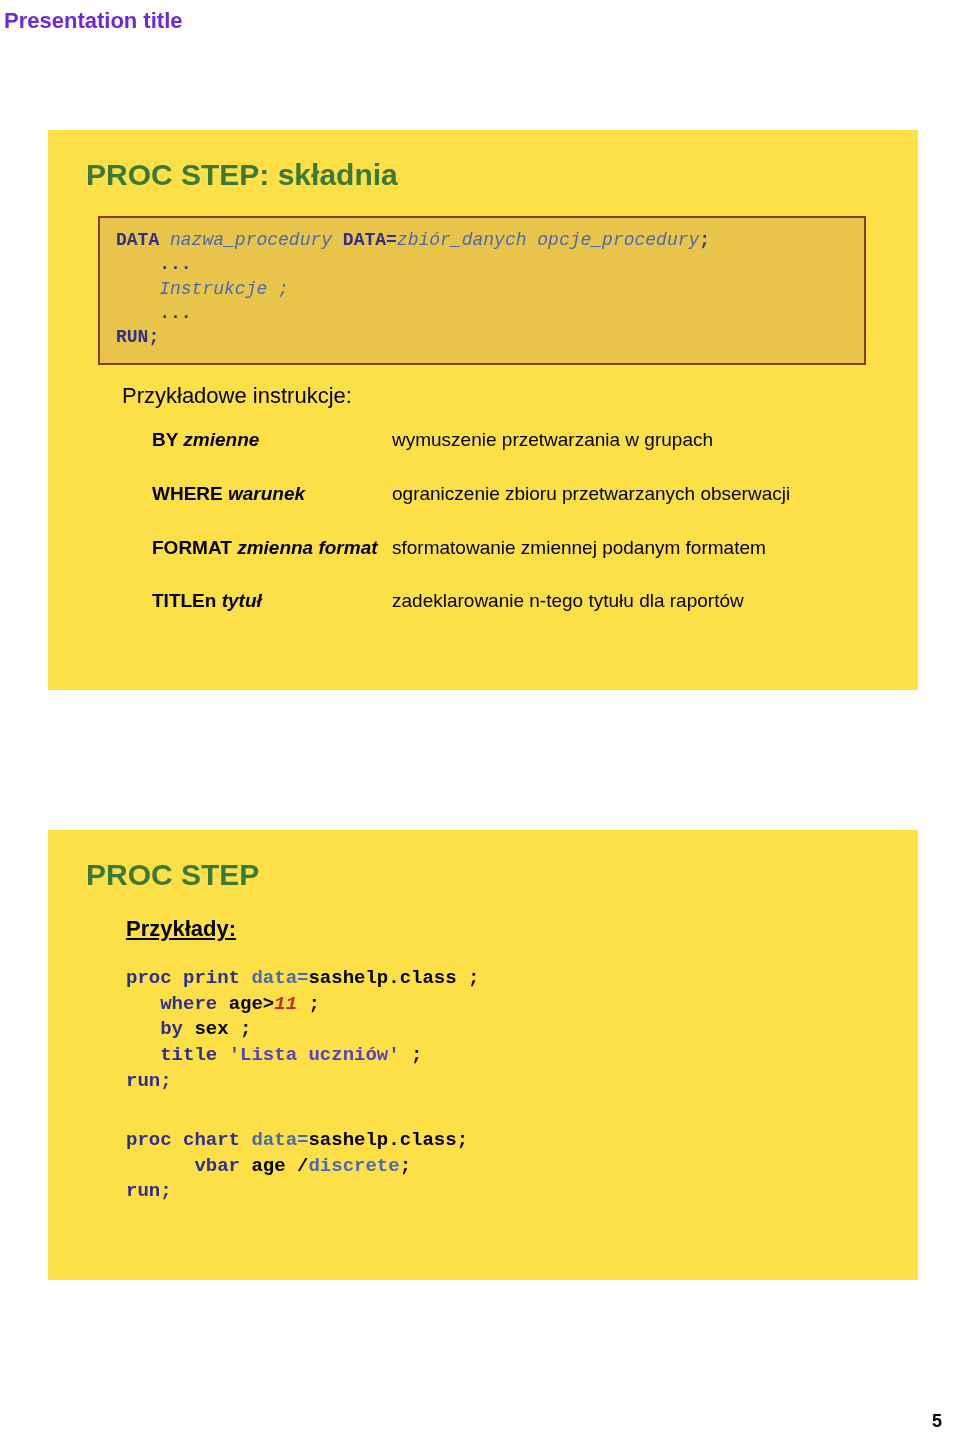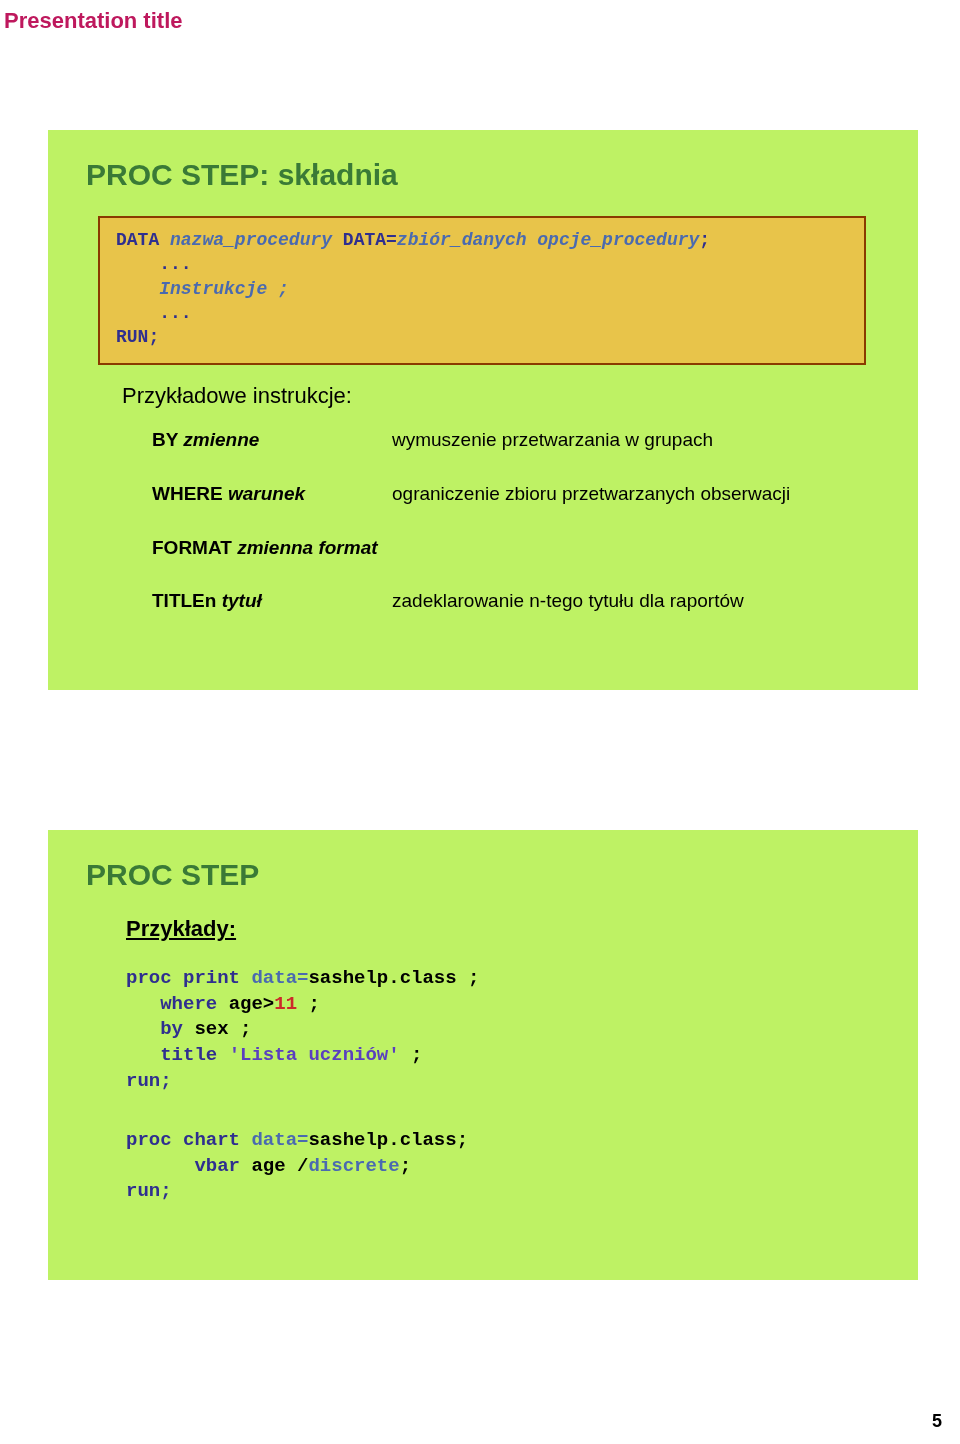--- a/index.html
+++ b/index.html
@@ -10,27 +10,27 @@
     height: 1444px;
     position: relative;
     color: #000;
   }
   .page-title {
     position: absolute;
     top: 8px;
     left: 4px;
     font-size: 22px;
     font-weight: bold;
-    color: #be185d;
+    color: #6d28d9;
   }
   .slide {
     position: absolute;
     left: 48px;
     width: 870px;
-    background: #bef264;
+    background: #fde047;
     padding: 28px 32px 36px 44px;
   }
   .slide1 { top: 130px; height: 560px; }
   .slide2 { top: 830px; height: 450px; }
   .slide-heading {
     color: #3a7a36;
     font-size: 30px;
     font-weight: bold;
     margin-bottom: 24px;
     margin-left: -6px;
@@ -45,21 +45,21 @@
   }
   .code-box .codeline {
     font-family: "Courier New", monospace;
     font-size: 18px;
     font-weight: bold;
     color: #000;
     white-space: pre;
     line-height: 1.35;
   }
   .mono   { color: #2f2f8f; }
-  .italic { color: #4a6ab0; font-style: italic; font-weight: bold; }
+  .italic { color: #4a6ab0; font-style: italic; font-weight: normal; }
   .subhead {
     font-size: 22px;
     font-weight: normal;
     margin: 6px 0 18px 30px;
   }
   .defs {
     margin-left: 60px;
     font-size: 19px;
     line-height: 1.35;
   }
@@ -76,21 +76,21 @@
   .codeblk {
     font-family: "Courier New", monospace;
     font-size: 19px;
     font-weight: bold;
     white-space: pre;
     margin-left: 34px;
     line-height: 1.35;
   }
   .kw { color: #2f2f8f; }
   .opt { color: #4a6ab0; }
-  .num { color: #cc2a2a; }
+  .num { color: #cc2a2a; font-style: italic; }
   .str { color: #5a3fbf; font-family: Liberation Mono, monospace; }
   .plain { color: #000; }
   .codeblk + .codeblk { margin-top: 34px; }
   .pagenum {
     position: absolute;
     bottom: 12px;
     right: 18px;
     font-size: 18px;
     font-weight: bold;
   }
@@ -117,20 +117,21 @@
     <div class="row">
       <div class="term"><span>BY</span> <span class="termi">zmienne</span></div>
       <div class="desc">wymuszenie przetwarzania w grupach</div>
     </div>
     <div class="row">
       <div class="term"><span>WHERE</span> <span class="termi">warunek</span></div>
       <div class="desc">ograniczenie zbioru przetwarzanych obserwacji</div>
     </div>
     <div class="row">
       <div class="term"><span>FORMAT</span> <span class="termi">zmienna format</span></div>
+      <div class="desc">sformatowanie zmiennej podanym formatem</div>
     </div>
     <div class="row">
       <div class="term"><span>TITLEn</span> <span class="termi">tytuł</span></div>
       <div class="desc">zadeklarowanie n-tego tytułu dla raportów</div>
     </div>
   </div>
 </div>
 
 <div class="slide slide2">
   <div class="slide-heading">PROC STEP</div>

